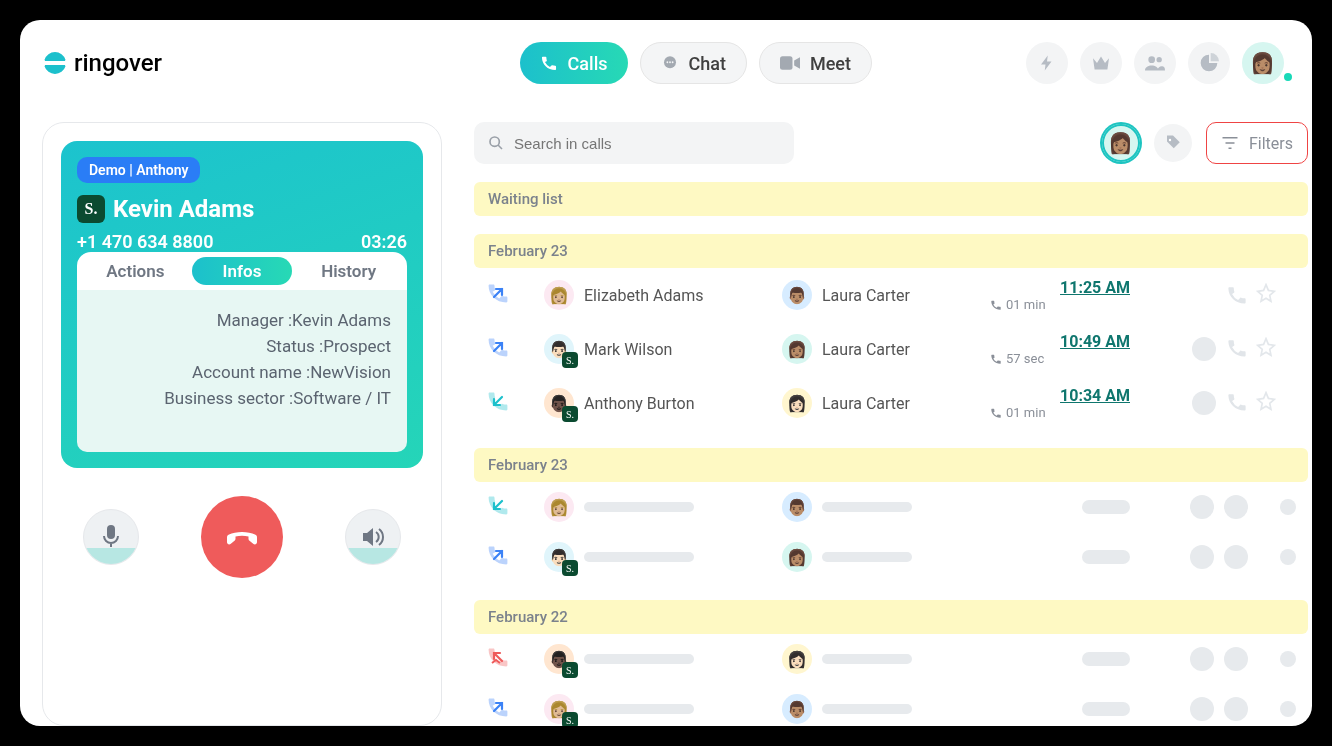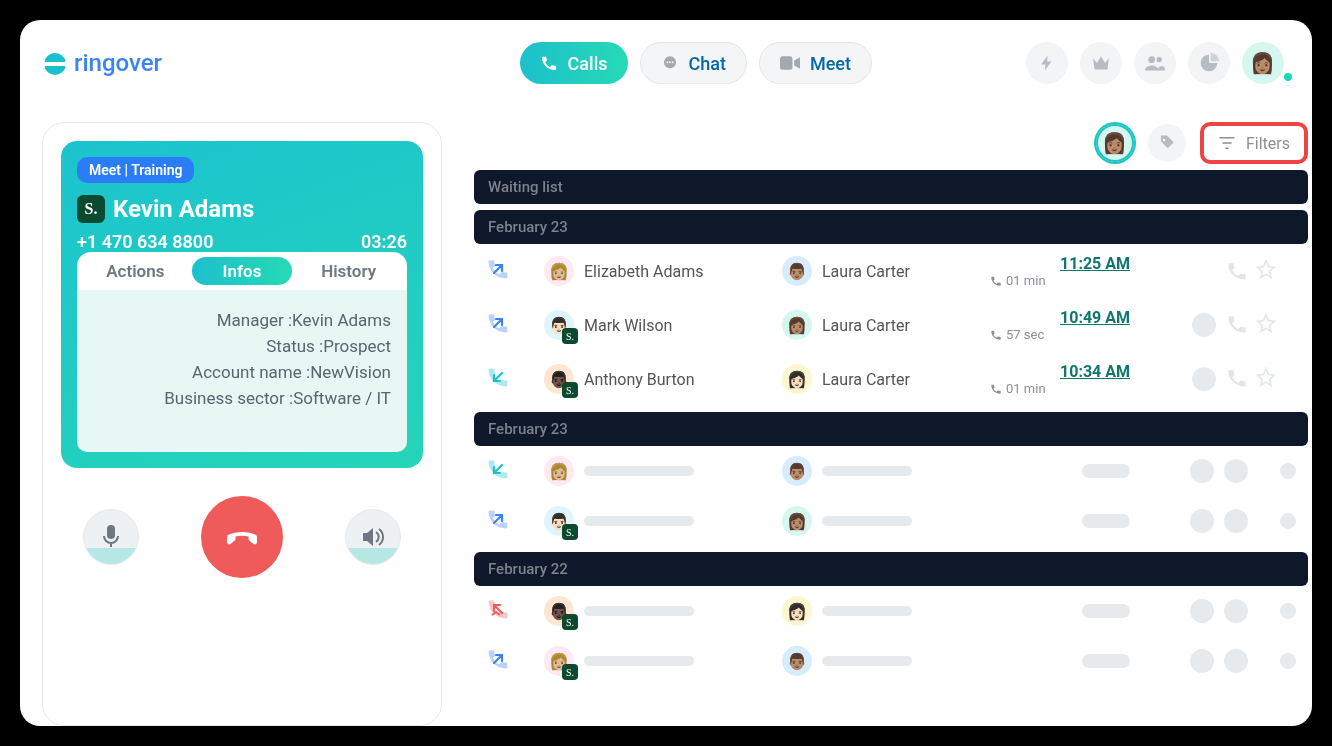--- a/index.html
+++ b/index.html
@@ -29,44 +29,44 @@
     padding: 22px 22px 0 22px;
     position: relative;
   }
   .header {
     display: flex;
     align-items: center;
     gap: 12px;
   }
   .logo {
     display: flex;
-    align-items: flex-end;
+    align-items: center;
     gap: 6px;
     font-size: 24px;
     font-weight: 500;
-    color: #3b82f6;
+    color: #000000;
     margin-right: auto;
   }
   .logo-mark {
     width: 26px;
     height: 26px;
     position: relative;
   }
   .logo-mark svg { width: 26px; height: 26px; }
   .pill {
     height: 42px;
     border-radius: 21px;
     padding: 0 20px;
     display: inline-flex;
     align-items: center;
     gap: 10px;
     font-size: 18px;
     font-weight: 500;
     border: 1px solid #e5e5e5;
-    color: #0369a1;
+    color: #404040;
     background: #f4f5f6;
     cursor: pointer;
   }
   .pill.active {
     border: none;
     color: #fff;
     background: linear-gradient(90deg, #1cc0cc, #27d9b5);
   }
   .circle-btn {
     width: 42px; height: 42px;
@@ -198,27 +198,27 @@
     border-radius: 10px;
     display:flex; align-items:center; gap:10px;
     padding: 0 14px;
     color:#9aa0a8;
   }
   .search input {
     flex:1; border:none; background:transparent; outline:none; font-size:15px; color:#555;
   }
   .spacer { flex:1; }
   .filter-btn {
-    height: 42px; border-radius: 10px; border:4px solid #ef4444;
+    height: 42px; border-radius: 10px; border:1px solid #ef4444;
     display:inline-flex; align-items:center; gap:10px; padding:0 14px;
     color:#8a8f98; font-size:16px; cursor:pointer;
   }
   .section-header {
-    background:#0f172a; color:#7b828c; font-size:15px; font-weight:500;
-    padding: 8px 14px; border-radius:6px; margin-top:6px;
+    background:#fef9c3; color:#7b828c; font-size:15px; font-weight:500;
+    padding: 8px 14px; border-radius:6px; margin-top:18px;
   }
   .call-row {
     display:grid;
     grid-template-columns: 50px 230px 200px 140px 110px 40px;
     align-items:center;
     padding: 10px 12px;
     gap: 8px;
   }
   .call-icon { width:24px; height:24px; }
   .person { display:flex; align-items:center; gap:10px; color:#555;}
@@ -302,21 +302,21 @@
           </svg>
       </span>
       <span class="avatar av-bg-6">👩🏽</span>
       <span class="status-dot"></span>
     </div>
 
     <div class="body">
 
       <div class="call-panel">
         <div class="call-card">
-          <span class="badge">Meet | Training</span>
+          <span class="badge">Demo | Anthony</span>
           <div class="name-row">
             <span class="s-badge">S.</span>
             <span class="caller-name">Kevin Adams</span>
           </div>
           <div class="phone-row">
             <span>+1 470 634 8800</span>
             <span>03:26</span>
           </div>
           <div class="tabs">
             <span class="tab">Actions</span>
@@ -358,20 +358,27 @@
             <svg width="24" height="20" viewBox="0 0 24 20" fill="#6f7783">
                 <path d="M2 6h4l6-5v18l-6-5H2z"></path>
                 <path d="M15 5a6 6 0 0 1 0 10M18 2a10 10 0 0 1 0 16" stroke="#6f7783" stroke-width="2" fill="none"></path>
               </svg>
           </span>
         </div>
       </div>
 
       <div class="list-area">
         <div class="toolbar">
+          <div class="search">
+            <svg width="16" height="16" viewBox="0 0 24 24" fill="none" stroke="#9aa0a8" stroke-width="2.5">
+                <circle cx="10" cy="10" r="7"></circle>
+                <path d="M21 21l-6-6"></path>
+              </svg>
+            <input placeholder="Search in calls" style="">
+          </div>
           <span class="spacer"></span>
           <span class="avatar av-bg-6 ring" style="width:38px;height:38px">👩🏽</span>
           <span class="circle-btn" style="width:38px;height:38px">
             <svg width="18" height="18" viewBox="0 0 24 24" fill="currentColor">
                 <path d="M21 11l-9-9H4v8l9 9z"></path>
                 <circle cx="8" cy="8" r="1.6" fill="#fff"></circle>
               </svg>
           </span>
           <span class="filter-btn">
             <svg width="18" height="14" viewBox="0 0 24 18" fill="none" stroke="#8a8f98" stroke-width="2.2">

